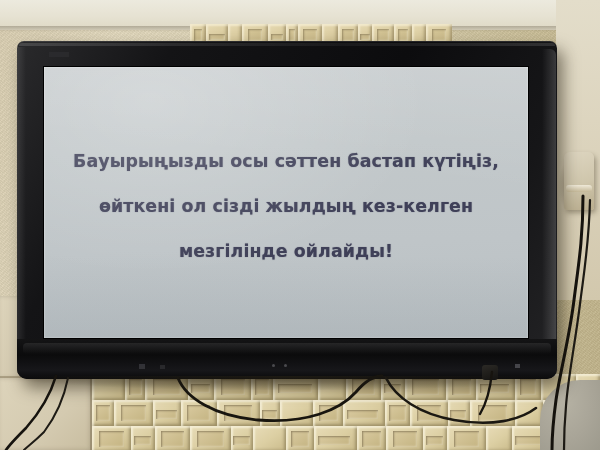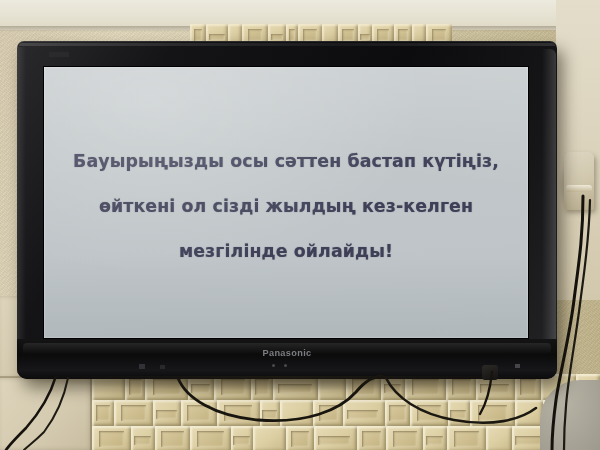--- a/index.html
+++ b/index.html
@@ -420,21 +420,20 @@
       <div class="slide-text">
         <div class="slide-line">Бауырыңызды осы сәттен бастап күтіңіз,</div>
         <div class="slide-line">өйткені ол сізді жылдың кез-келген</div>
         <div class="slide-line">мезгілінде ойлайды!</div>
       </div>
       <div class="screen-glare"></div>
     </div>
 
     <div class="tv-chin">
       <div class="chin-gloss"></div>
-      <div class="brand">Panasonic</div>
       <div class="ctrl-mark" style="left:122px;"></div>
       <div class="ctrl-mark" style="left:143px;width:5px;height:4px;opacity:.55;"></div>
       <div class="ir-dot" style="left:255px;"></div>
       <div class="ir-dot" style="left:267px;"></div>
       <div class="led"></div>
     </div>
   </div>
 
   <div class="tv-shadow"></div>
 

